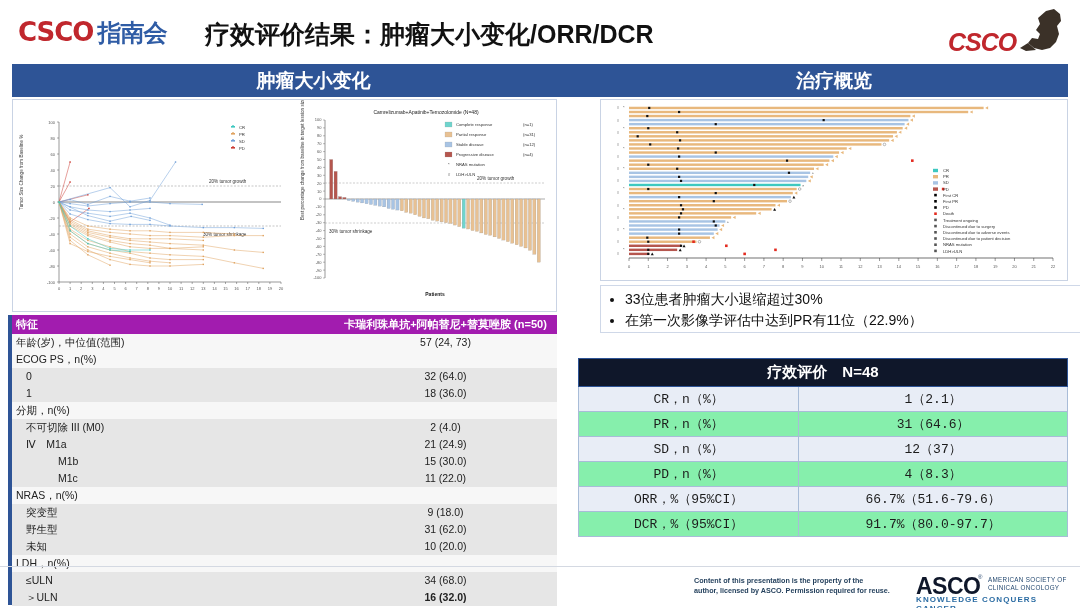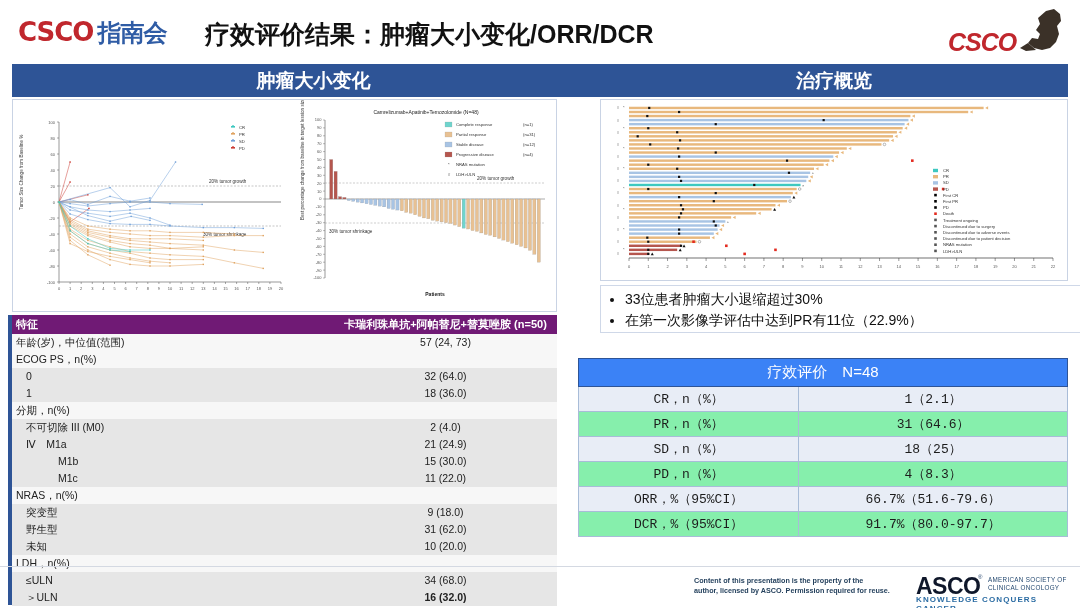--- a/index.html
+++ b/index.html
@@ -38,21 +38,21 @@
   .tick{font-size:4px;fill:#555;font-family:"Liberation Sans",sans-serif;}
   .ttl{font-size:5px;fill:#222;font-family:"Liberation Sans",sans-serif;}
   .axlabel{font-size:4.6px;fill:#333;font-family:"Liberation Sans",sans-serif;}
   .annot{font-size:4.6px;fill:#333;font-family:"Liberation Sans",sans-serif;}
   .lg{font-size:4.2px;fill:#333;font-family:"Liberation Sans",sans-serif;}
 
   
   .char-table{position:absolute;left:12px;top:315px;width:545px;
     border-collapse:collapse;font-size:10.5px;color:#222;}
   .char-table td{padding:1px 4px;height:15px;line-height:13px;}
-  .char-table tr.hdr td{background:#701a75;color:#fff;font-weight:bold;font-size:11px;height:17px;}
+  .char-table tr.hdr td{background:#a21caf;color:#fff;font-weight:bold;font-size:11px;height:17px;}
   .char-table tr.alt td{background:#e6e6e6;}
   .char-table tr.plain td{background:#f7f7f7;}
   .char-table td.val{text-align:center;width:215px;}
   .char-table td.val.b{font-weight:bold;}
   .ind1{padding-left:14px !important;}
   .ind3{padding-left:46px !important;}
   .leftbar{position:absolute;left:8px;top:315px;width:4px;height:290px;background:#2e5496;}
 
   
   .swim-box{position:absolute;left:600px;top:99px;width:468px;height:182px;
@@ -62,21 +62,21 @@
   .bullets{position:absolute;left:600px;top:285px;width:529px;height:48px;
     background:#fff;border:1px solid #cfd8e8;box-sizing:border-box;padding:3px 6px;}
   .bullets li{font-size:14px;color:#111;line-height:21px;margin:0;}
   .bullets ul{margin:0;padding-left:18px;}
 
   
   .eff-table{position:absolute;left:578px;top:358px;width:490px;
     border-collapse:collapse;font-size:13px;color:#1c1c1c;
     font-family:"Liberation Mono","DejaVu Sans Mono",monospace;}
   .eff-table td{border:1px solid #a8bcd8;height:24px;text-align:center;padding:0 4px;}
-  .eff-table tr.hdr td{background:#3b82f6;color:#fff;font-weight:normal;font-size:15px;height:27px;
+  .eff-table tr.hdr td{background:#0f172a;color:#fff;font-weight:bold;font-size:15px;height:27px;
     font-family:"Liberation Sans",sans-serif;border:1px solid #2e5496;}
   .eff-table tr.odd td{background:#e8edf6;}
   .eff-table tr.even td{background:#86efac;}
 
   
   .footer-rule{position:absolute;left:0;top:566px;width:1080px;height:1px;background:#d4d9e2;}
   .footer-note{position:absolute;left:694px;top:576px;width:200px;font-size:7.2px;
     color:#26425e;line-height:9.5px;font-weight:bold;}
   .asco-logo{position:absolute;left:916px;top:573px;width:160px;height:30px;}
   .asco-word{position:absolute;left:0;top:0;font-size:23px;font-weight:bold;color:#0f172a;letter-spacing:-0.5px;font-family:"Liberation Sans",sans-serif;}
@@ -837,21 +837,21 @@
       <tr class="odd">
         <td>CR，n（%）</td>
         <td>1（2.1）</td>
       </tr>
       <tr class="even">
         <td>PR，n（%）</td>
         <td>31（64.6）</td>
       </tr>
       <tr class="odd">
         <td>SD，n（%）</td>
-        <td>18（25）</td>
+        <td>12（37）</td>
       </tr>
       <tr class="even">
         <td>PD，n（%）</td>
         <td>4（8.3）</td>
       </tr>
       <tr class="odd">
         <td>ORR，%（95%CI）</td>
         <td>66.7%（51.6-79.6）</td>
       </tr>
       <tr class="even">

